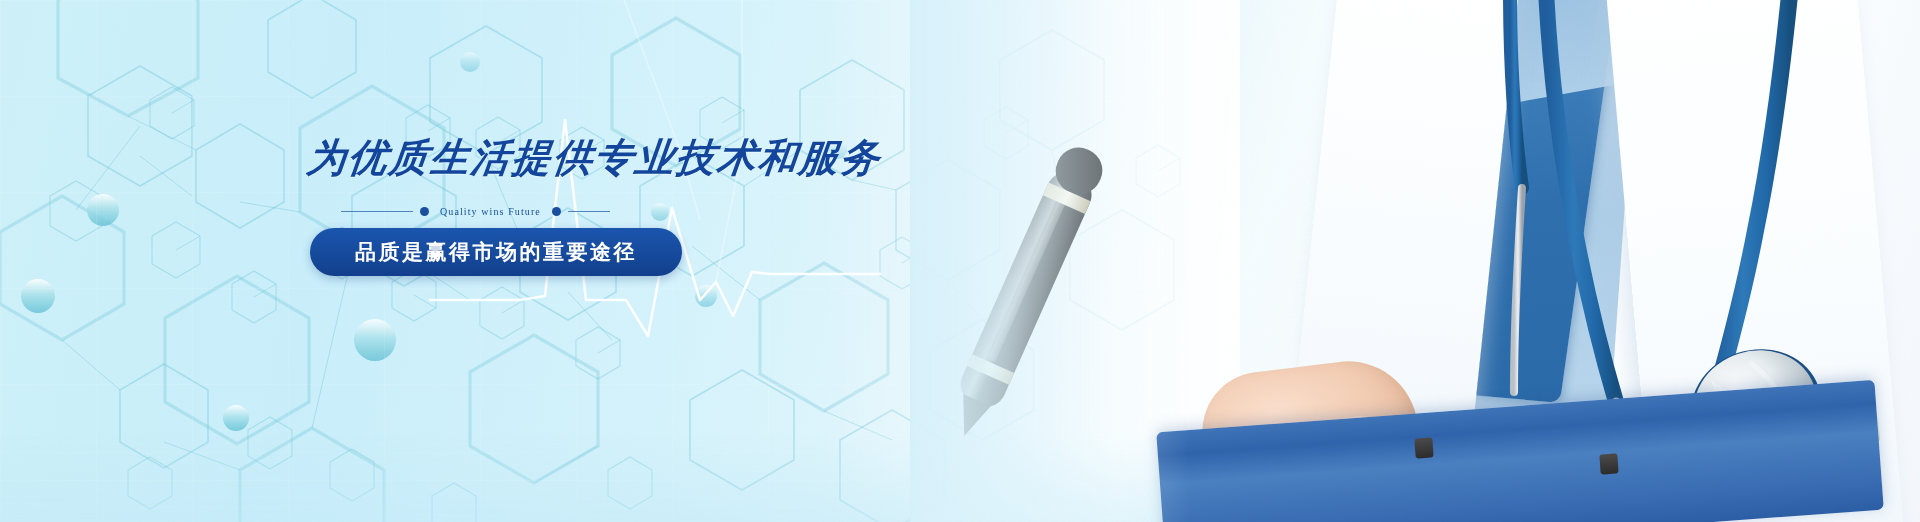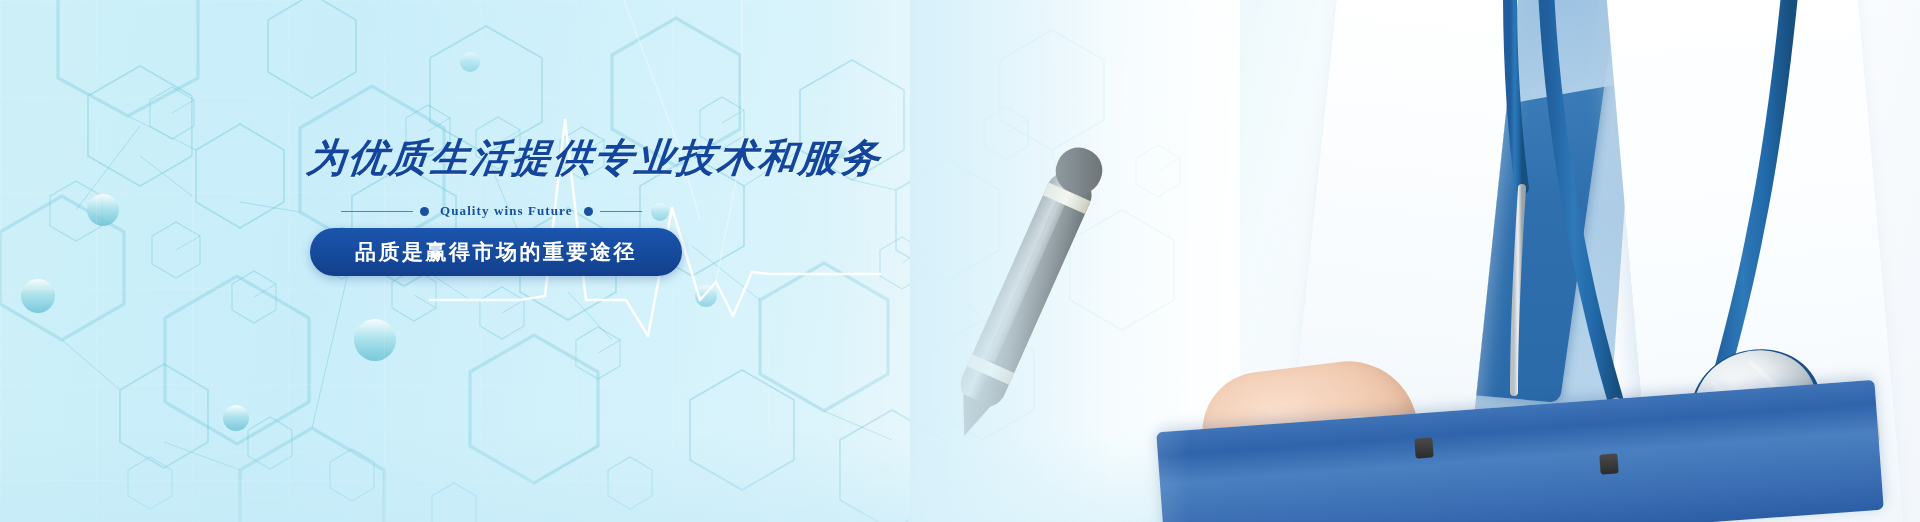--- a/index.html
+++ b/index.html
@@ -56,21 +56,21 @@
   }
   .divider .rule.left{width:72px;}
   .divider .rule.right{width:42px;}
   .divider .dot{
     flex:0 0 auto;width:9px;height:9px;border-radius:50%;
     background:#1a4fa0;margin:0 7px;
   }
   .divider .slogan-en{
     flex:0 0 auto;
     font-family:"Liberation Serif","DejaVu Serif",serif;
-    font-size:13px;font-weight:bold;
+    font-size:10px;font-weight:normal;
     color:#1a4fa0;
     letter-spacing:1.1px;
     white-space:nowrap;
     padding:0 4px;
   }
 
   .pill{
     position:absolute;left:310px;top:228px;
     width:372px;height:48px;
     border-radius:24px;

